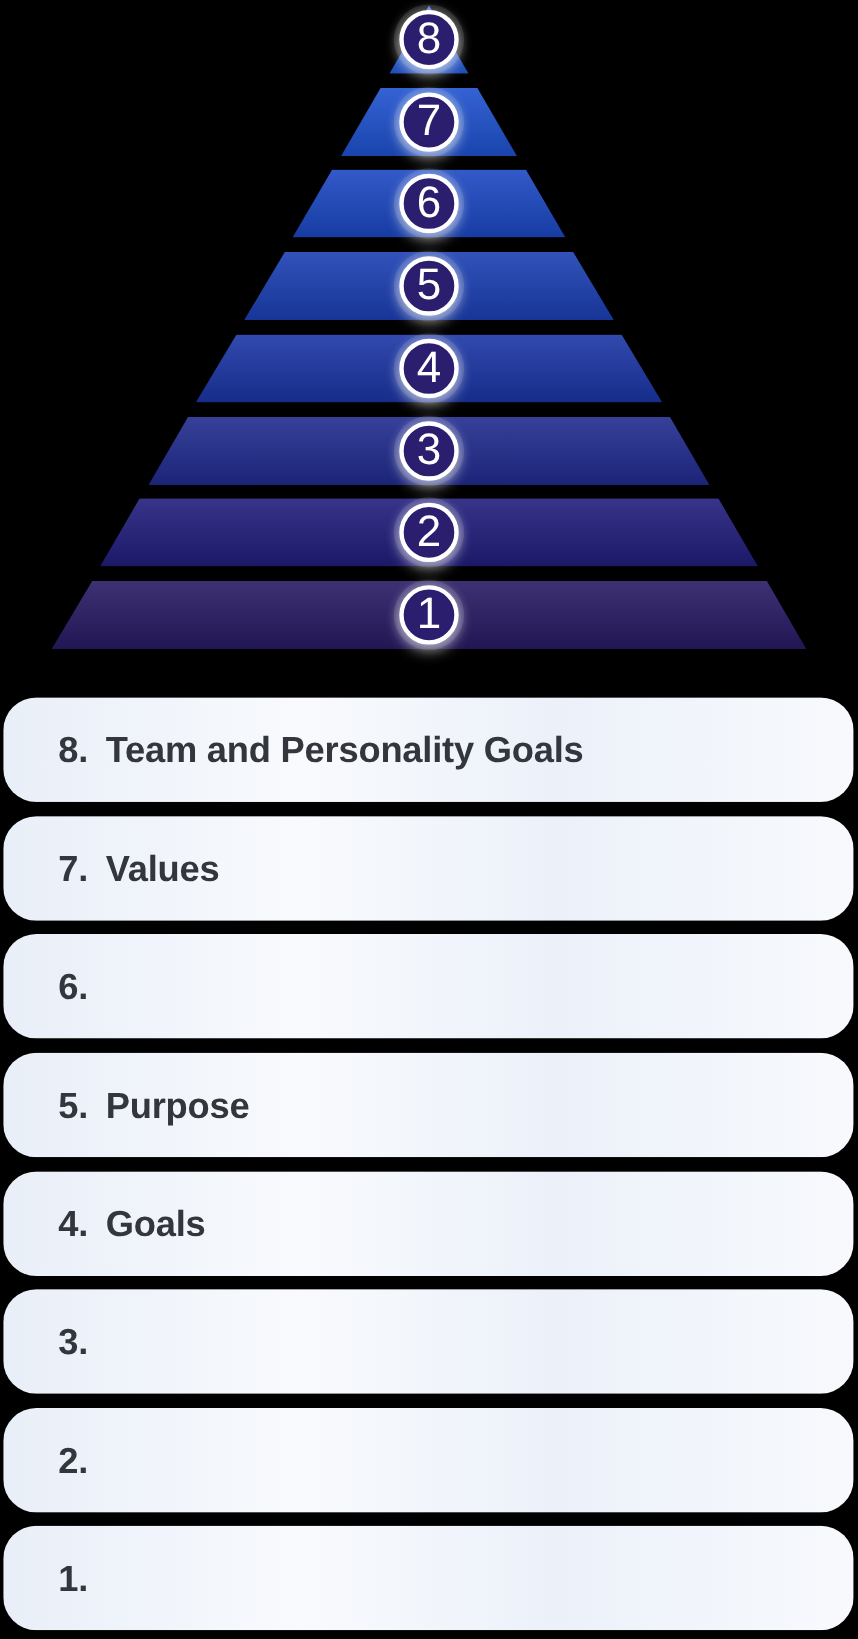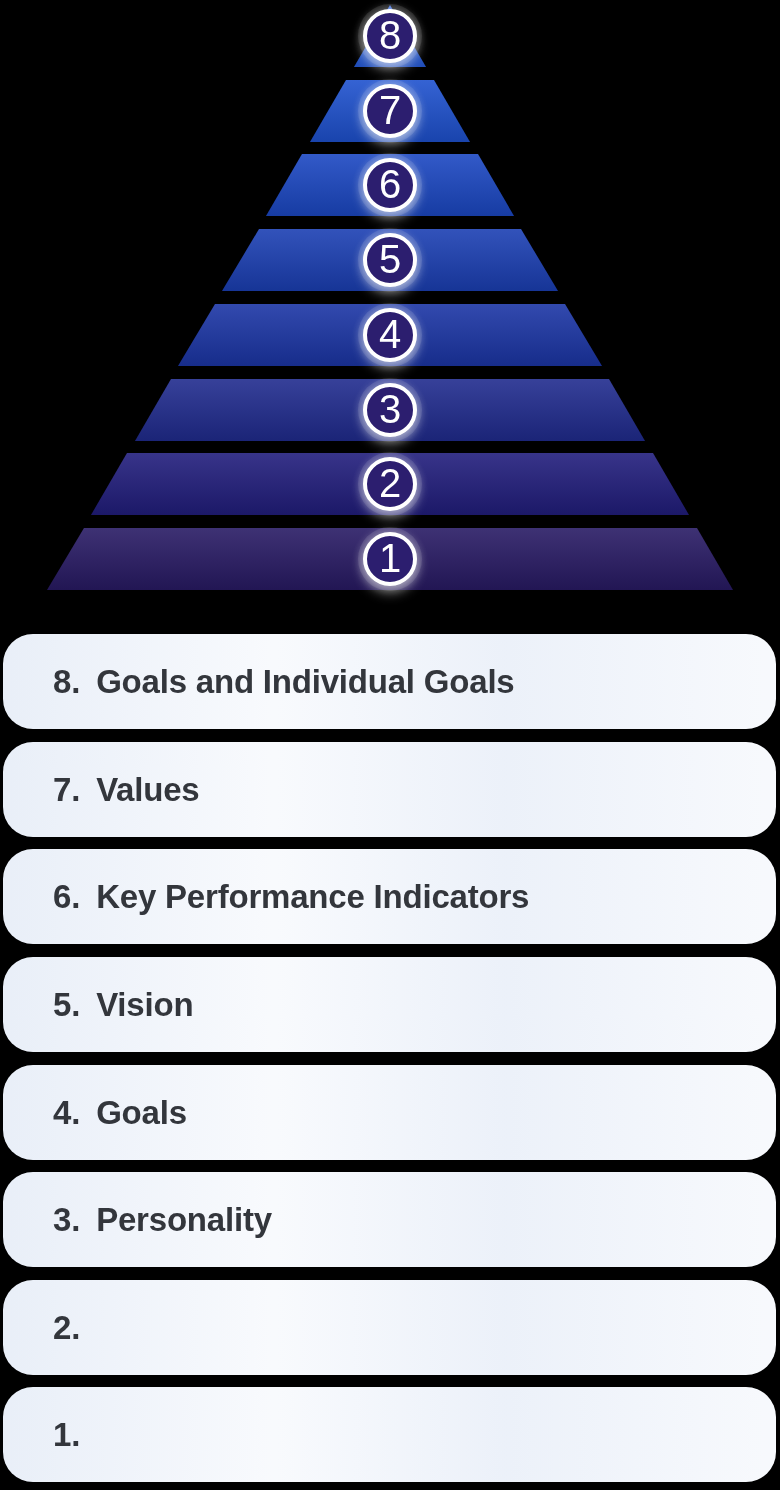--- a/index.html
+++ b/index.html
@@ -94,41 +94,39 @@
         <span>2</span>
       </div>
     <div class="badge b1" style="background-color: rgb(44, 30, 111);">
         <span>1</span>
       </div>
   </div>
 
   <div class="legend" style="color: rgb(51, 54, 60);">
     <div class="row r8" style="background-color: rgb(240, 244, 251);">
       <span class="num">8.</span>
-      <span class="label">Goals and Individual Goals</span>
+      <span class="label">Team and Personality Goals</span>
     </div>
     <div class="row r7" style="background-color: rgb(240, 244, 251);">
       <span class="num">7.</span>
       <span class="label">Values</span>
     </div>
     <div class="row r6" style="background-color: rgb(240, 244, 251);">
       <span class="num">6.</span>
-      <span class="label">Key Performance Indicators</span>
     </div>
     <div class="row r5" style="background-color: rgb(240, 244, 251);">
       <span class="num">5.</span>
-      <span class="label">Vision</span>
+      <span class="label">Purpose</span>
     </div>
     <div class="row r4" style="background-color: rgb(240, 244, 251);">
       <span class="num">4.</span>
       <span class="label">Goals</span>
     </div>
     <div class="row r3" style="background-color: rgb(240, 244, 251);">
       <span class="num">3.</span>
-      <span class="label">Personality</span>
     </div>
     <div class="row r2" style="background-color: rgb(240, 244, 251);">
       <span class="num">2.</span>
     </div>
     <div class="row r1" style="background-color: rgb(240, 244, 251);">
       <span class="num">1.</span>
     </div>
   </div>
 
 </div>

